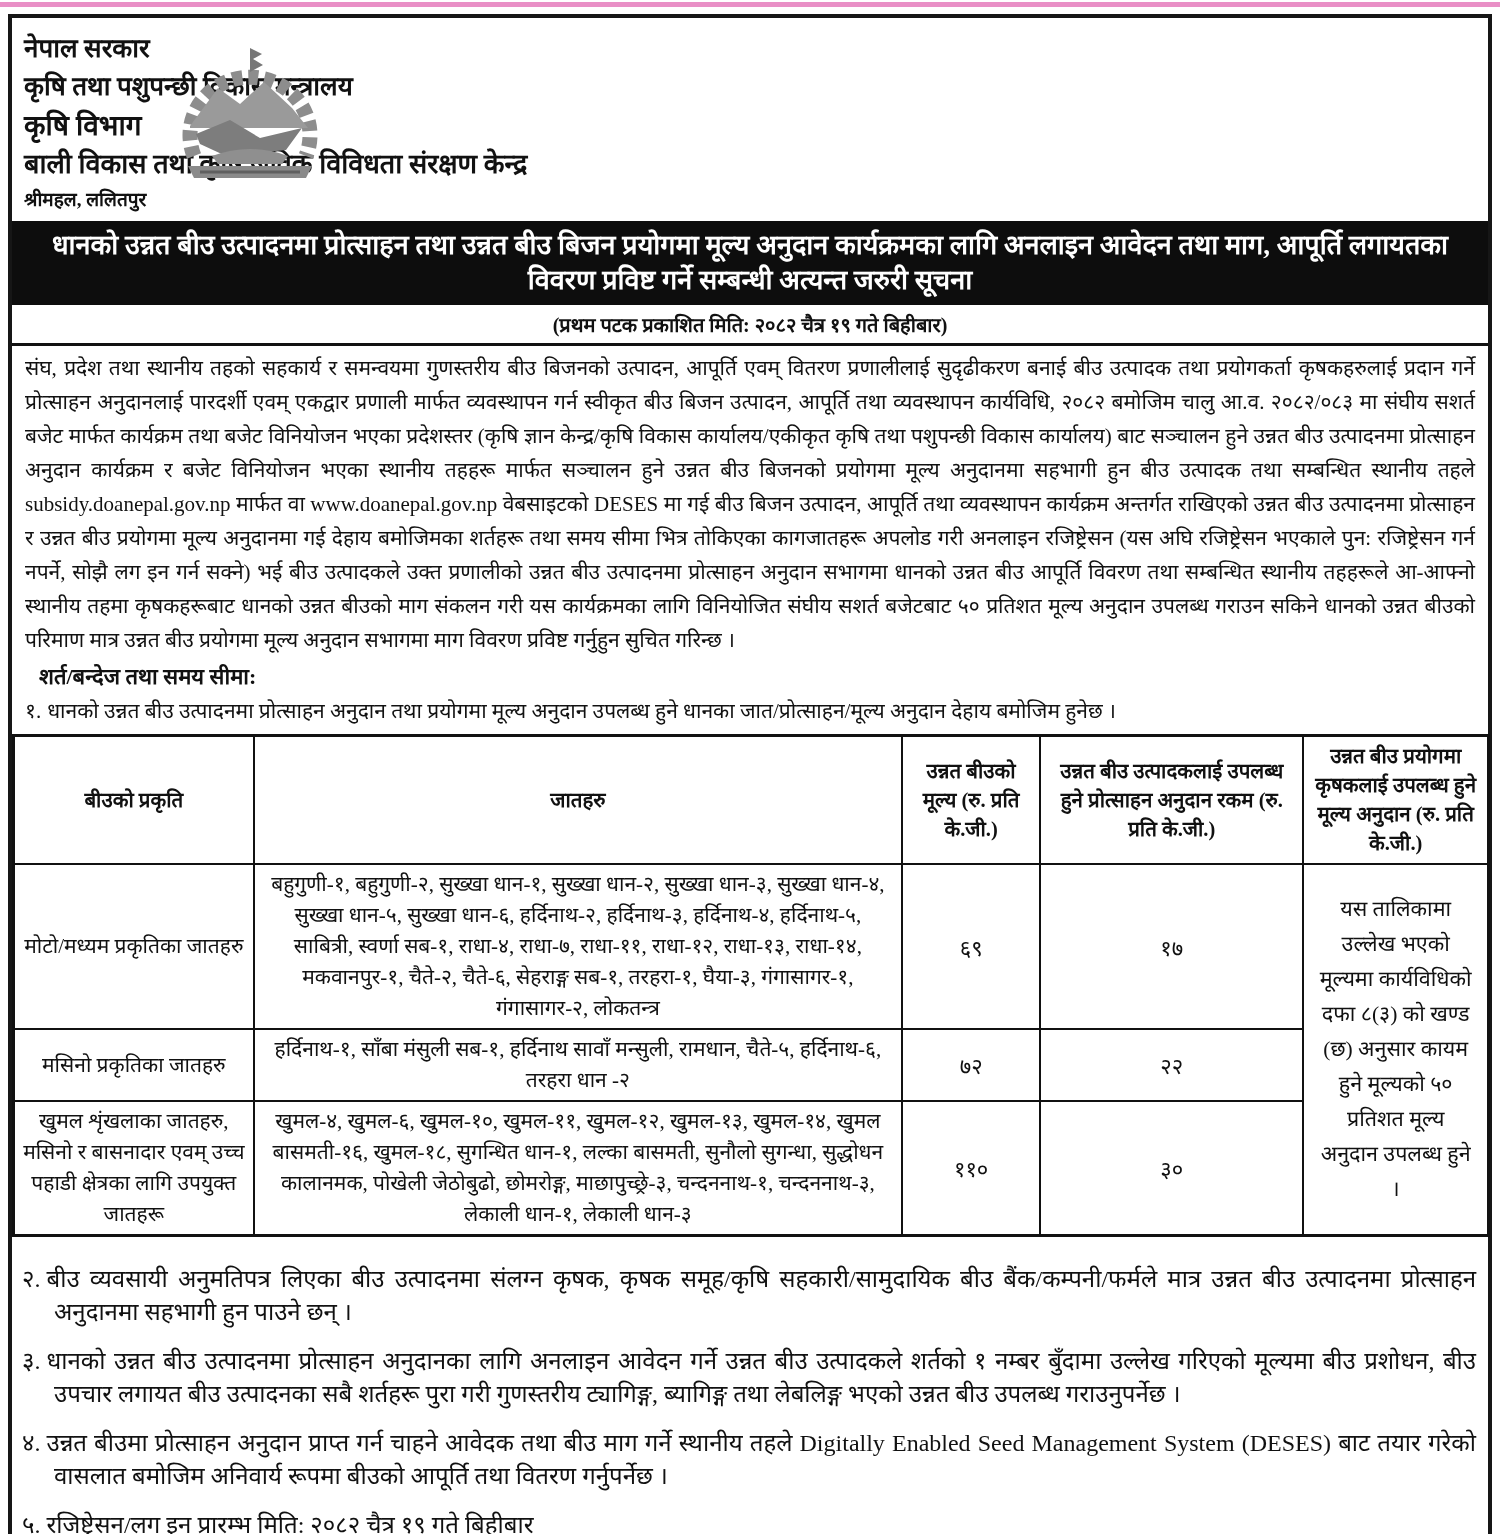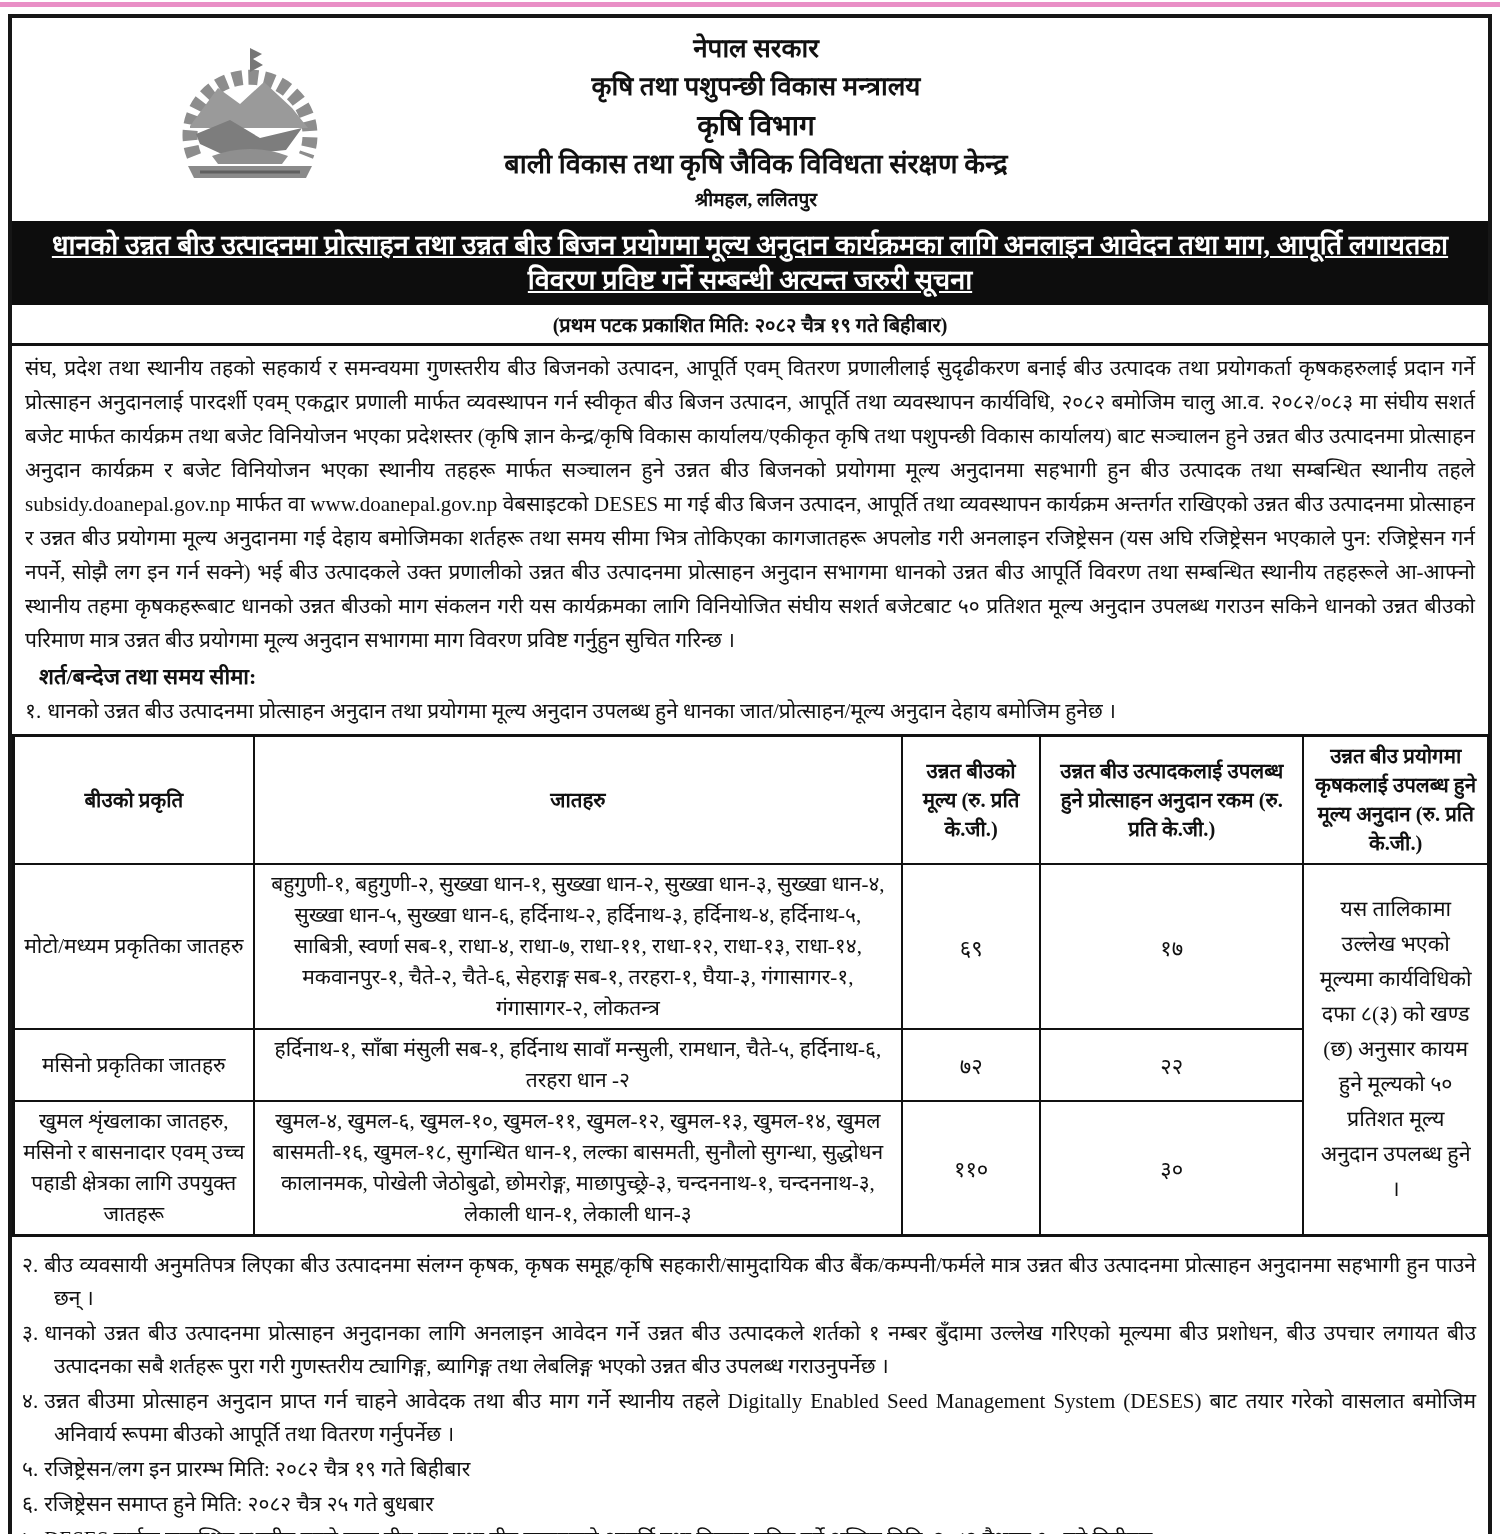--- a/index.html
+++ b/index.html
@@ -6,32 +6,32 @@
   body{
     width:1500px;height:1534px;overflow:hidden;background:#ffffff;
     font-family:"Liberation Serif","DejaVu Serif",serif;color:#111;
   }
   .topline{height:5px;background:#e98fc6;margin-top:2px;}
   .doc{
     margin:7px 8px 0 8px;background:#fff;
     border:4px solid #161616;border-bottom:10px double #161616;
   }
   
-  .header{position:relative;text-align:center;padding:12px 0 4px 12px;}
+  .header{position:relative;padding:12px 0 4px 12px;}
   .emblem{position:absolute;left:148px;top:26px;width:180px;height:142px;}
   .h-line{font-weight:bold;}
   .h1{font-size:26px;line-height:38px;}
   .h2{font-size:26px;line-height:38px;}
   .h3{font-size:28px;line-height:39px;}
   .h4{font-size:27px;line-height:38px;}
   .h5{font-size:19px;line-height:34px;}
   
   .banner{
     background:#0d0d0d;color:#fff;text-align:center;font-weight:bold;
-    font-size:27px;line-height:35px;padding:7px 16px;text-decoration:underline;
+    font-size:27px;line-height:35px;padding:7px 16px;
   }
   
   .dateband{
     text-align:center;font-size:20px;font-weight:600;
     padding:6px 0 5px 0;border-bottom:3px solid #111;
   }
   
   .intro{
     padding:5px 13px 2px 13px;font-size:21px;line-height:34px;
     text-align:justify;
@@ -45,21 +45,21 @@
   }
   table.seed th,table.seed td{border:2px solid #111;vertical-align:middle;}
   table.seed th{font-size:20.5px;line-height:29px;font-weight:bold;text-align:center;padding:5px 6px;}
   td.nature{ text-align:center;font-size:21px;line-height:31px;padding:4px 6px;}
   td.vars{font-size:21px;line-height:31px;padding:4px 10px;text-align:center;}
   td.val{text-align:center;font-size:22px;}
   td.note{ text-align:center;font-size:21.5px;line-height:35px;padding:18px 14px;margin-left:35px;}
   .c1{width:240px;}.c2{width:648px;}.c3{width:138px;}.c4{width:263px;}.c5{width:185px;}
   
   .items{padding:6px 12px 12px 10px;}
-  .item{font-size:21px;line-height:33px;padding-left:32px;text-indent:-32px;margin-top:2px;text-align:justify;}
+  .item{font-size:24px;line-height:33px;padding-left:32px;text-indent:-32px;margin-top:16px;text-align:justify;}
   .num{padding-right:6px;}
 </style>
 </head>
 <body>
 
 <div class="topline"></div>
 
 <div class="doc">
 
   <div class="header">

